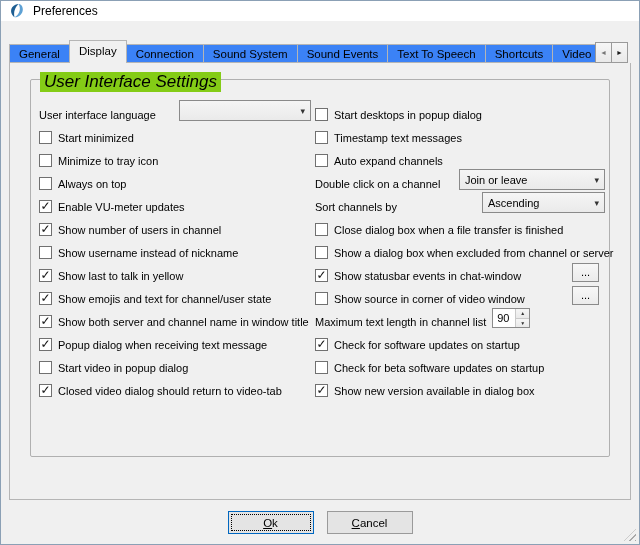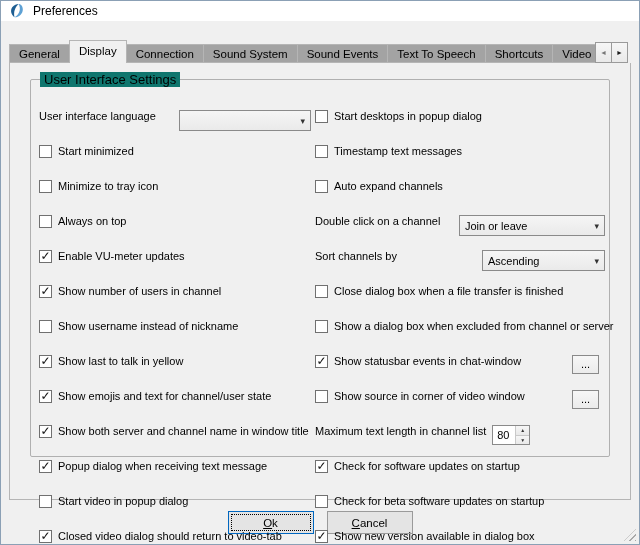--- a/index.html
+++ b/index.html
@@ -7,40 +7,40 @@
   body { font-family: "Liberation Sans", sans-serif; font-size: 11.5px; color: #000; background: #fff; }
 
   .window { position: absolute; inset: 0; background: #f0f0f0; border: 1px solid #8ba0b5; }
 
   .titlebar { height: 20px; background: #ffffff; display: flex; align-items: center; padding-left: 8px; gap: 7px; }
   .titlebar .title { font-size: 12px; color: #000; }
   .app-icon { width: 17px; height: 17px; display: inline-block; }
 
   
   .tabbar { position: absolute; top: 39px; left: 8px; right: 8px; height: 23px; display: flex; align-items: flex-end; overflow: hidden; z-index: 2; }
-  .tab { flex: none; height: 19px; line-height: 18px; padding: 0 9px; background: #a3a3a3; border: 1px solid #b5b5b5; margin-left: -1px; white-space: nowrap; cursor: default; }
+  .tab { flex: none; height: 19px; line-height: 18px; padding: 0 9px; background: #3b82f6; border: 1px solid #b5b5b5; margin-left: -1px; white-space: nowrap; cursor: default; }
   .tab:first-child { margin-left: 0; }
   .tab.active { height: 23px; line-height: 21px; background: #f0f0f0; border-bottom: none; position: relative; z-index: 3; }
   .tab.cut { min-width: 90px; }
   .tab-scroller { position: absolute; top: 40px; right: 8px; width: 36px; height: 22px; display: flex; align-items: flex-end; gap: 0; z-index: 4; background: #f0f0f0; }
   .tab-scroll-btn { width: 17px; height: 21px; border: 1px solid #9a9a9a; background: linear-gradient(#f6f6f6,#e9e9e9); font-size: 7px; display: flex; align-items: center; justify-content: center; }
   .tab-scroll-btn.left { color: #777; margin-right: -1px; }
   .tab-scroll-btn.right { color: #1a1a1a; }
 
   
   .pane { position: absolute; top: 61px; left: 8px; right: 8px; bottom: 44px; border: 1px solid #b5b5b5; background: #f0f0f0; z-index: 1; }
 
   .groupbox { position: absolute; left: 20px; right: 20px; top: 16px; height: 378px; border: 1px solid #b0b0b0; border-radius: 2px; }
-  .group-title { position: absolute; top: -8px; left: 9px; background: #0f766e; padding: 0 4px; font-size: 13px; }
+  .group-title { position: absolute; top: -8px; left: 9px; background: #84cc16; padding: 0 4px; font-size: 17px; font-style: italic; }
 
   .columns { display: flex; padding: 18px 0 0 8px; }
   .col-left { width: 272px; flex: none; }
   .col-right { width: 290px; flex: none; margin-left: 4px; }
 
-  .row { display: flex; align-items: flex-start; height: 23px; margin-top: 12px; }
+  .row { display: flex; align-items: flex-end; height: 23px; }
   .cb { flex: none; width: 13px; height: 13px; border: 1px solid #707070; background: #fff; margin-right: 6px; font-size: 12px; line-height: 11px; text-align: center; color: #111; }
   .lbl { white-space: nowrap; font-size: 11px; }
 
   .combo { height: 21px; border: 1px solid #8a8a8a; background: linear-gradient(#f5f5f5,#eaeaea); display: flex; align-items: center; padding-left: 5px; font-size: 11px; }
   .row.has-combo .combo { margin-left: auto; }
   .combo-arrow { margin-left: auto; padding: 0 5px; font-size: 9px; color: #333; }
 
   .more { margin-left: auto; margin-right: 6px; width: 27px; height: 19px; border: 1px solid #8a8a8a; background: linear-gradient(#f7f7f7,#ebebeb); font-size: 11px; line-height: 9px; text-align: center; font-family: inherit; }
 
   .spin { margin-left: 6px; width: 38px; height: 20px; border: 1px solid #8a8a8a; background: #fff; display: flex; }
@@ -190,21 +190,21 @@
               <button class="more">...</button>
             </div>
             <div class="row">
               <span class="cb"></span>
               <span class="lbl">Show source in corner of video window</span>
               <button class="more">...</button>
             </div>
             <div class="row">
               <span class="lbl">Maximum text length in channel list</span>
               <div class="spin">
-                <span class="spin-value">80</span>
+                <span class="spin-value">90</span>
                 <div class="spin-btns">
                   <div class="spin-btn up">▲</div>
                   <div class="spin-btn down">▼</div>
                 </div>
               </div>
             </div>
             <div class="row">
               <span class="cb on">✓</span>
               <span class="lbl">Check for software updates on startup</span>
             </div>

